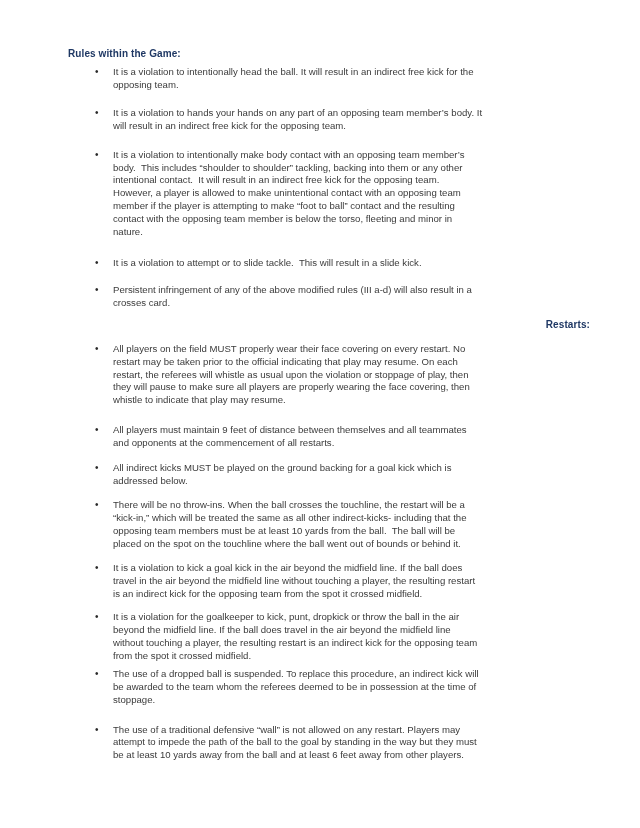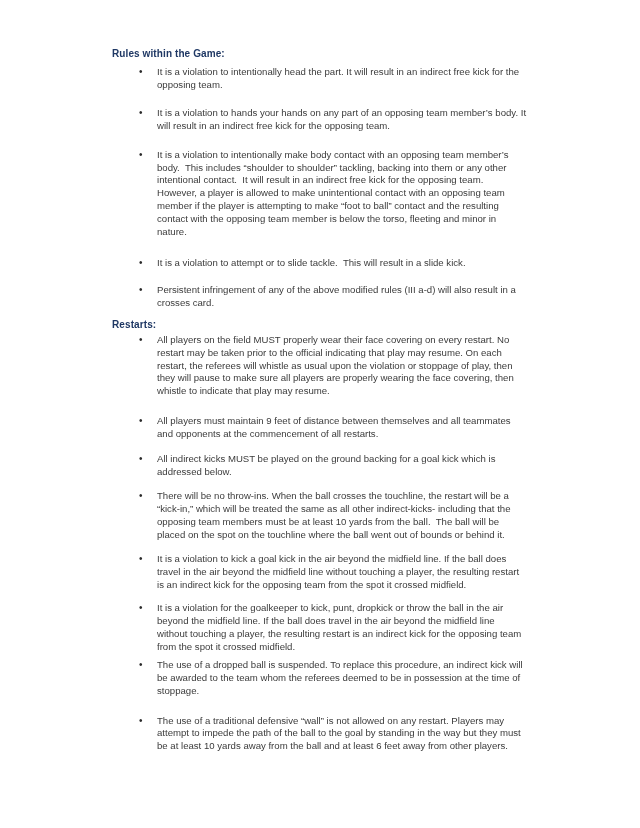--- a/index.html
+++ b/index.html
@@ -6,35 +6,35 @@
     margin: 0;
     padding: 0;
     background: #ffffff;
   }
   .page {
     position: relative;
     width: 640px;
     height: 828px;
     box-sizing: border-box;
     background: #ffffff;
-    padding: 47px 50px 0 112px;
+    padding: 47px 50px 0 68px;
     overflow: hidden;
     font-family: "Liberation Sans", "DejaVu Sans", sans-serif;
     color: #3b3b3b;
   }
   section { display: block; }
   h2.sec-heading {
     font-size: 10px;
     line-height: 13px;
     font-weight: bold;
     color: #1f3864;
     margin: 0 0 6px 0;
     letter-spacing: 0.1px;
   }
-  section.sec-1 h2.sec-heading { margin-bottom: 3px; }
+  section.sec-1 h2.sec-heading { margin-bottom: 12px; text-align: right; }
   ul.bullets {
     margin: 0;
     padding: 0 0 0 45px;
     list-style: none;
   }
   ul.bullets li {
     position: relative;
     font-size: 9.6px;
     line-height: 12.9px;
     color: #3b3b3b;
@@ -71,21 +71,21 @@
 </head>
 <body>
 
 <div class="page">
   <div id="content">
   <section class="sec-0">
     <h2 class="sec-heading">Rules within the Game:</h2>
     <ul class="bullets">
   <li>
     <span class="marker">•</span>
-    <span class="btext">It is a violation to intentionally head the part. It will result in an indirect free kick for the
+    <span class="btext">It is a violation to intentionally head the ball. It will result in an indirect free kick for the
 opposing team.</span>
   </li>
 
   <li>
     <span class="marker">•</span>
     <span class="btext">It is a violation to hands your hands on any part of an opposing team member’s body. It
 will result in an indirect free kick for the opposing team.</span>
   </li>
 
   <li>

